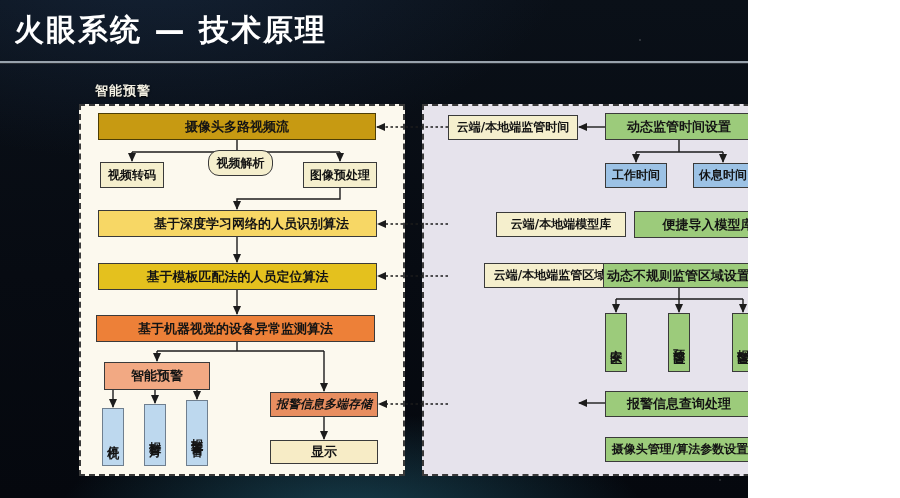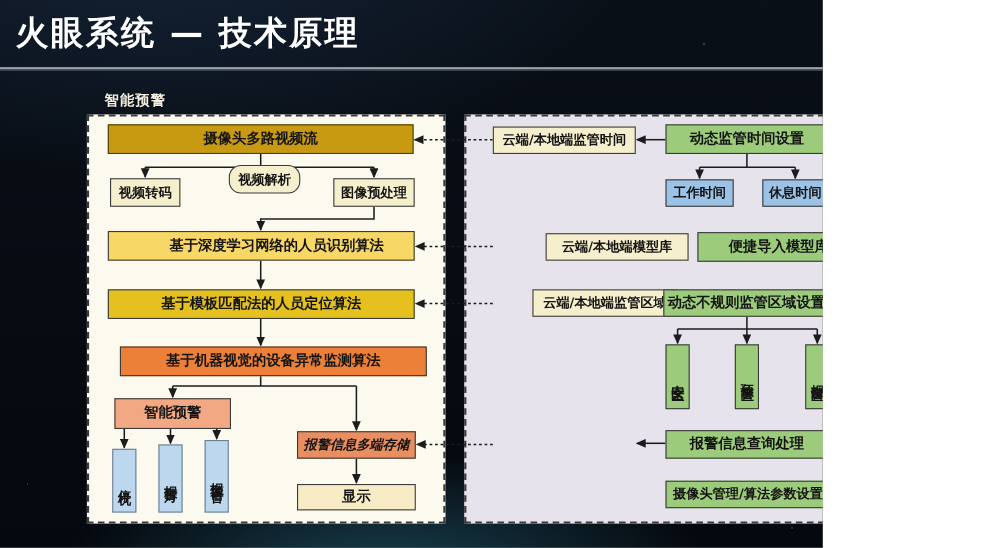--- a/index.html
+++ b/index.html
@@ -109,21 +109,21 @@
       </g>
     </g>
   </svg>
 
   <div class="box darkgold" style="left:98px;top:113px;width:278px;height:27px;font-size:13px;">摄像头多路视频流</div>
   <div class="box cream" style="left:100px;top:162px;width:64px;height:26px;">视频转码</div>
   <div class="box cream" style="left:208px;top:150px;width:65px;height:26px;border-radius:11px;">视频解析</div>
   <div class="box cream" style="left:303px;top:162px;width:74px;height:26px;">图像预处理</div>
   <div class="box lightgold" style="left:98px;top:210px;width:279px;height:27px;font-size:13px;">基于深度学习网络的人员识别算法</div>
   <div class="box gold" style="left:98px;top:263px;width:279px;height:27px;font-size:13px;">基于模板匹配法的人员定位算法</div>
-  <div class="box orange" style="left:109px;top:315px;width:279px;height:27px;font-size:13px;">基于机器视觉的设备异常监测算法</div>
+  <div class="box orange" style="left:96px;top:315px;width:279px;height:27px;font-size:13px;">基于机器视觉的设备异常监测算法</div>
   <div class="box salmon" style="left:104px;top:362px;width:106px;height:28px;font-size:13px;">智能预警</div>
   <div class="box lblue vert" style="left:102px;top:408px;width:22px;height:58px;">停机</div>
   <div class="box lblue vert" style="left:144px;top:404px;width:22px;height:62px;">报警灯</div>
   <div class="box lblue vert" style="left:186px;top:400px;width:22px;height:66px;">报警语音</div>
   <div class="box salmon2" style="left:270px;top:392px;width:108px;height:25px;font-style:italic;">报警信息多端存储</div>
   <div class="box paleyellow" style="left:270px;top:440px;width:108px;height:24px;font-size:13px;">显示</div>
 
   <div class="box cream" style="left:448px;top:115px;width:130px;height:25px;">云端/本地端监管时间</div>
   <div class="box green" style="left:605px;top:113px;width:148px;height:27px;font-size:13px;">动态监管时间设置</div>
   <div class="box blue" style="left:605px;top:163px;width:62px;height:25px;">工作时间</div>

